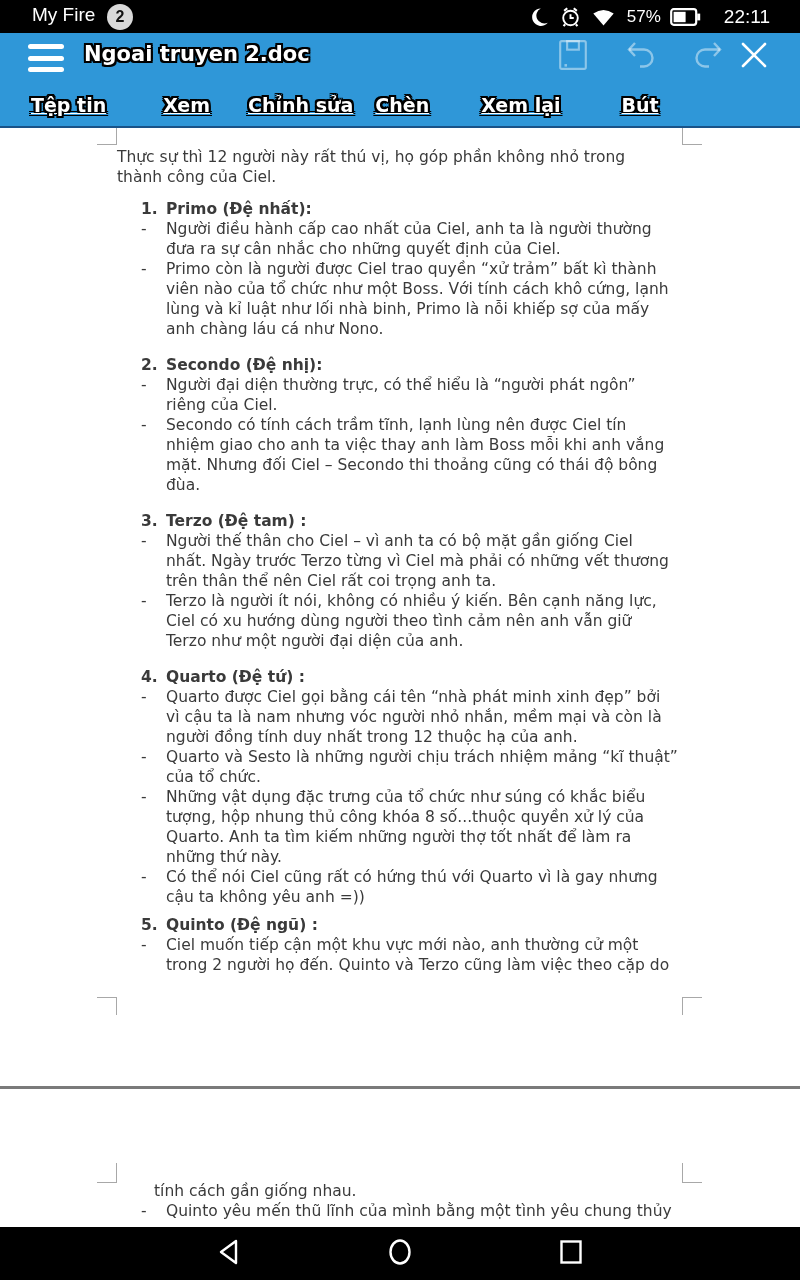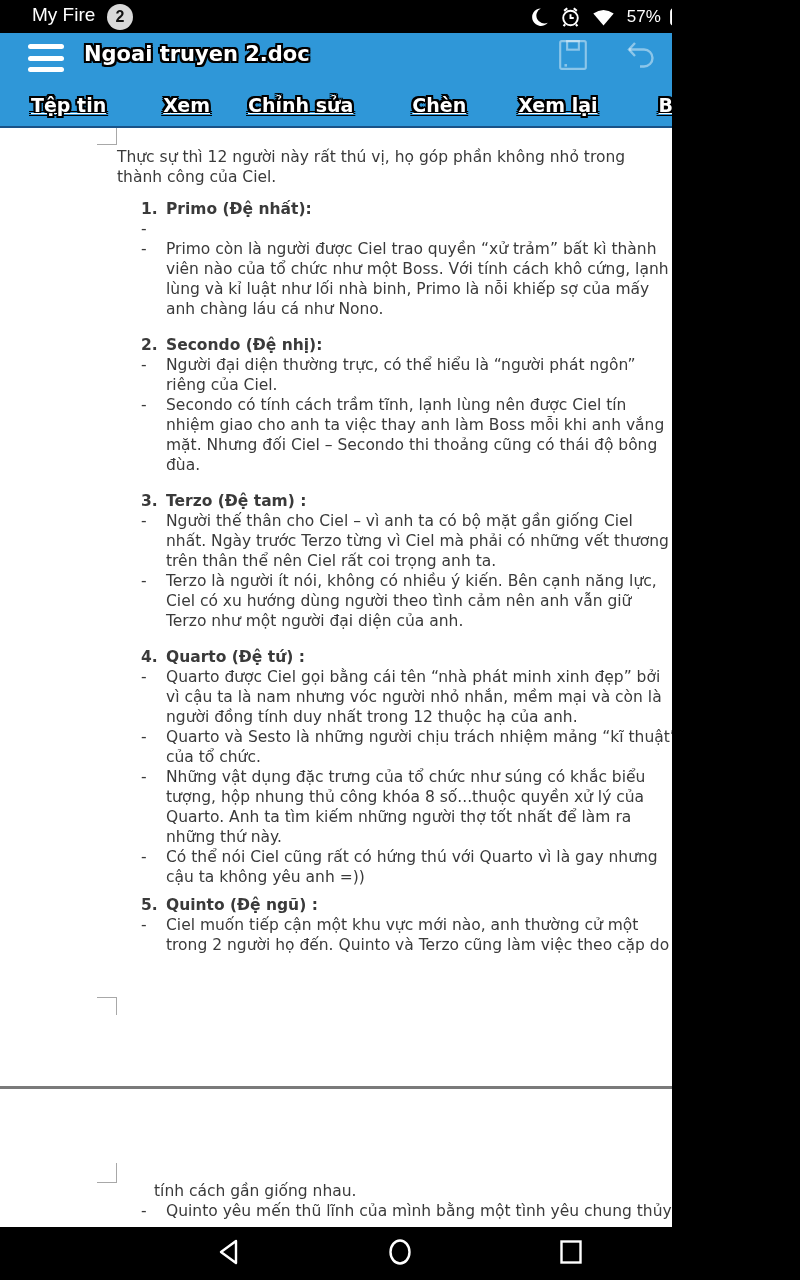--- a/index.html
+++ b/index.html
@@ -1,17 +1,17 @@
 <!DOCTYPE html>
 <html><head>
 <meta charset="utf-8">
 <style>
   * { margin:0; padding:0; box-sizing:border-box; }
   html,body { width:800px; height:1280px; background:#000; }
-  .screen { position:relative; width:672px; height:1280px; overflow:hidden;
+  .screen { position:relative; width:800px; height:1280px; overflow:hidden;
             font-family:"Liberation Sans", sans-serif; }
 
   
   .status-bar { position:absolute; top:0; left:0; width:800px; height:33px;
                 background:#000; color:#fff; display:flex; align-items:center; }
   .carrier { position:absolute; left:32px; top:4px; font-size:19px; color:#fff; }
   .notif-badge { position:absolute; left:107px; top:4px; width:26px; height:26px;
                  border-radius:50%; background:#d9d9d9; color:#111;
                  font-size:16px; font-weight:bold; display:flex;
                  align-items:center; justify-content:center; }
@@ -39,21 +39,21 @@
   .act.save { margin-right:36px; } .act.undo { margin-right:35px; } .act.redo { margin-right:14px; }
   .menu-row { position:relative; height:43px; display:flex; align-items:center; }
   .menu-item { font-size:19px; font-weight:bold; color:#fff;
                font-family:"DejaVu Sans", sans-serif; cursor:default;
                text-shadow:-2px -2px 0 #000,0 -2px 0 #000,2px -2px 0 #000,
                            -2px 0 0 #000,2px 0 0 #000,
                            -2px 2px 0 #000,0 2px 0 #000,2px 2px 0 #000;text-decoration:underline; }
   .menu-item:nth-child(1){ margin-left:31px; }
   .menu-item:nth-child(2){ margin-left:57px; }
   .menu-item:nth-child(3){ margin-left:38px; }
-  .menu-item:nth-child(4){ margin-left:59px; }
+  .menu-item:nth-child(4){ margin-left:22px; }
   .menu-item:nth-child(5){ margin-left:52px; }
   .menu-item:nth-child(6){ margin-left:61px; }
 
   
   .content { position:absolute; top:128px; left:0; width:800px; height:1099px;
              background:#fff; font-family:"DejaVu Sans", sans-serif; color:#3a3a3a; }
   .page { position:absolute; left:0; width:800px; background:#fff; overflow:hidden; }
   .page1 { top:0; height:958px; padding:19px 0 16px 117px; }
   .page-gap { position:absolute; top:958px; left:0; width:800px; height:3px; background:#7a7a7a; }
   .page2 { top:961px; height:138px; padding:92px 0 0 117px; }
@@ -182,20 +182,24 @@
           <div class="line">thành công của Ciel.</div>
         </div>
       <div id="sections">
           <div class="section">
             <div class="li heading">
               <span class="marker">1.</span>
               <span class="h-title">Primo (Đệ nhất):</span>
             </div>
             <div class="li">
               <span class="marker">-</span>
+              <div class="btext">
+                <div class="line">Người điều hành cấp cao nhất của Ciel, anh ta là người thường</div>
+                <div class="line">đưa ra sự cân nhắc cho những quyết định của Ciel.</div>
+              </div>
             </div>
             <div class="li">
               <span class="marker">-</span>
               <div class="btext">
                 <div class="line">Primo còn là người được Ciel trao quyền “xử trảm” bất kì thành</div>
                 <div class="line">viên nào của tổ chức như một Boss. Với tính cách khô cứng, lạnh</div>
                 <div class="line">lùng và kỉ luật như lối nhà binh, Primo là nỗi khiếp sợ của mấy</div>
                 <div class="line">anh chàng láu cá như Nono.</div>
               </div>
             </div>

